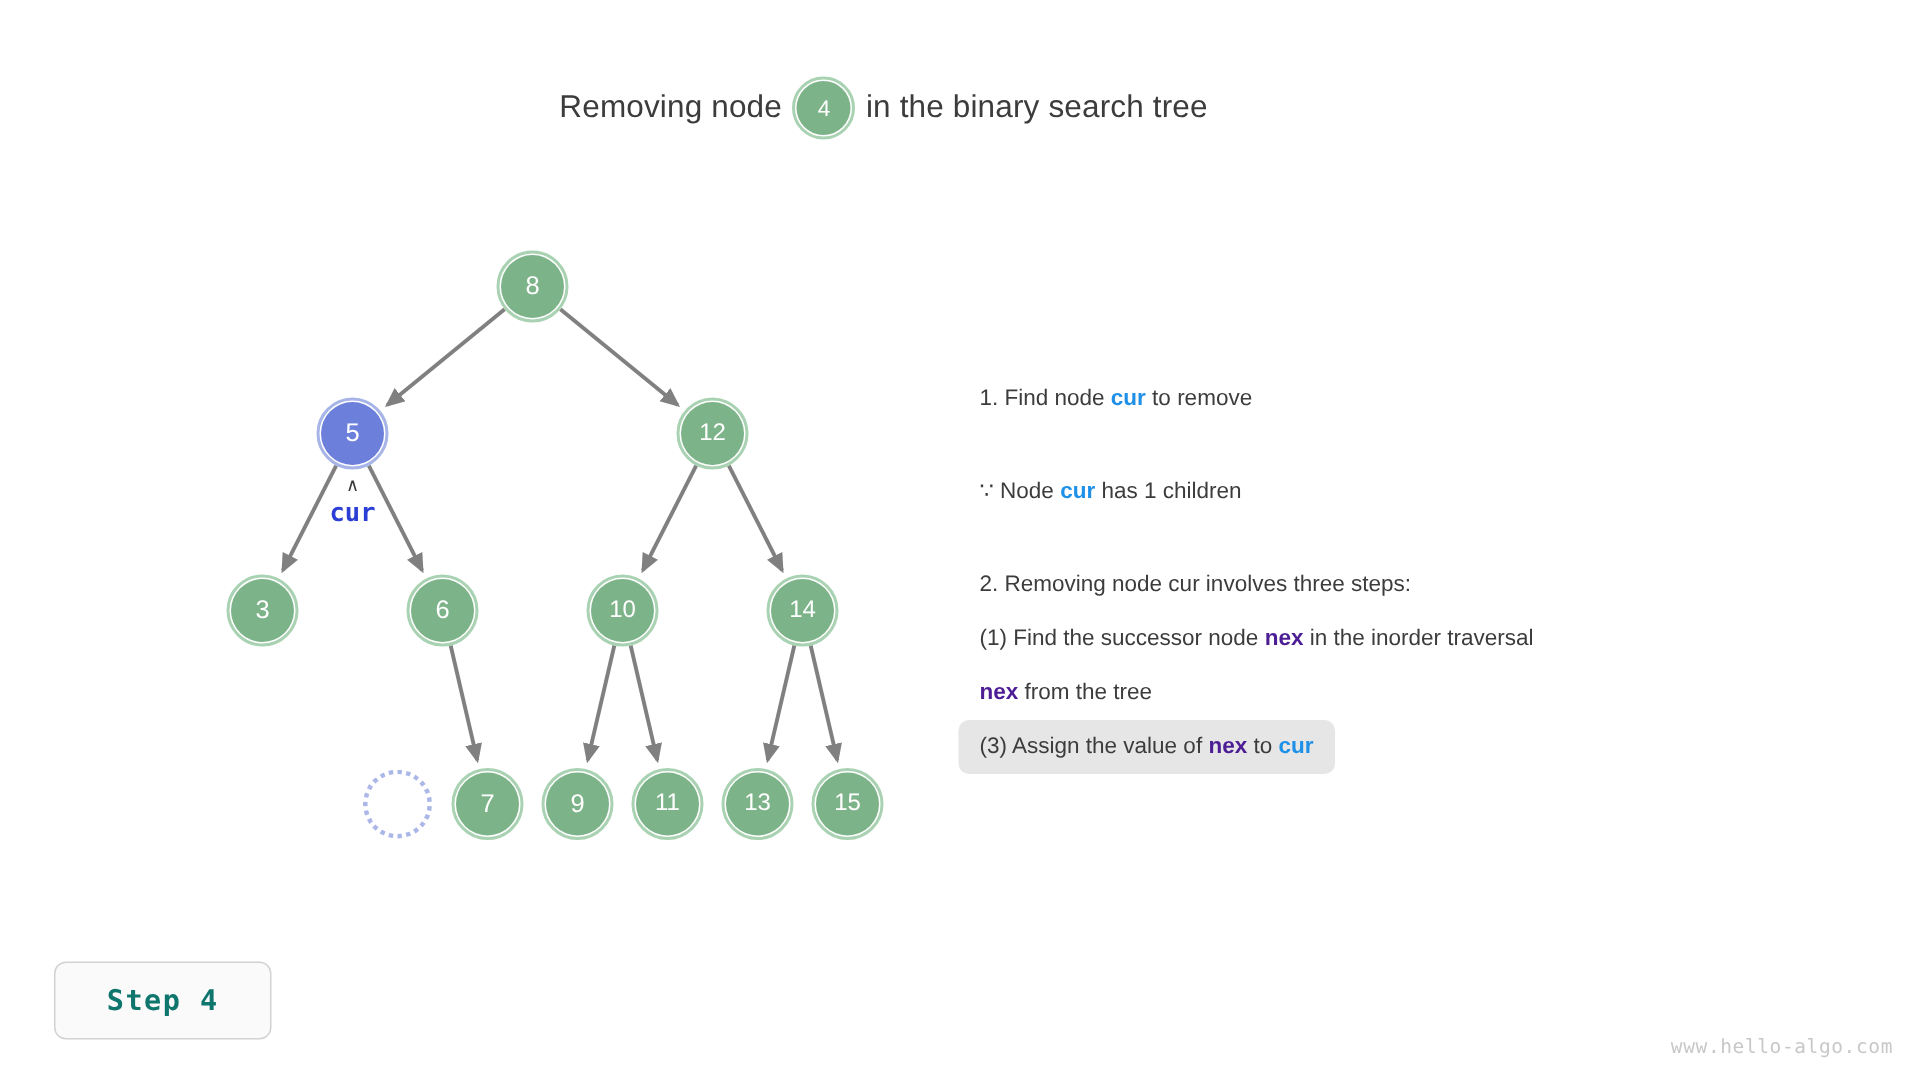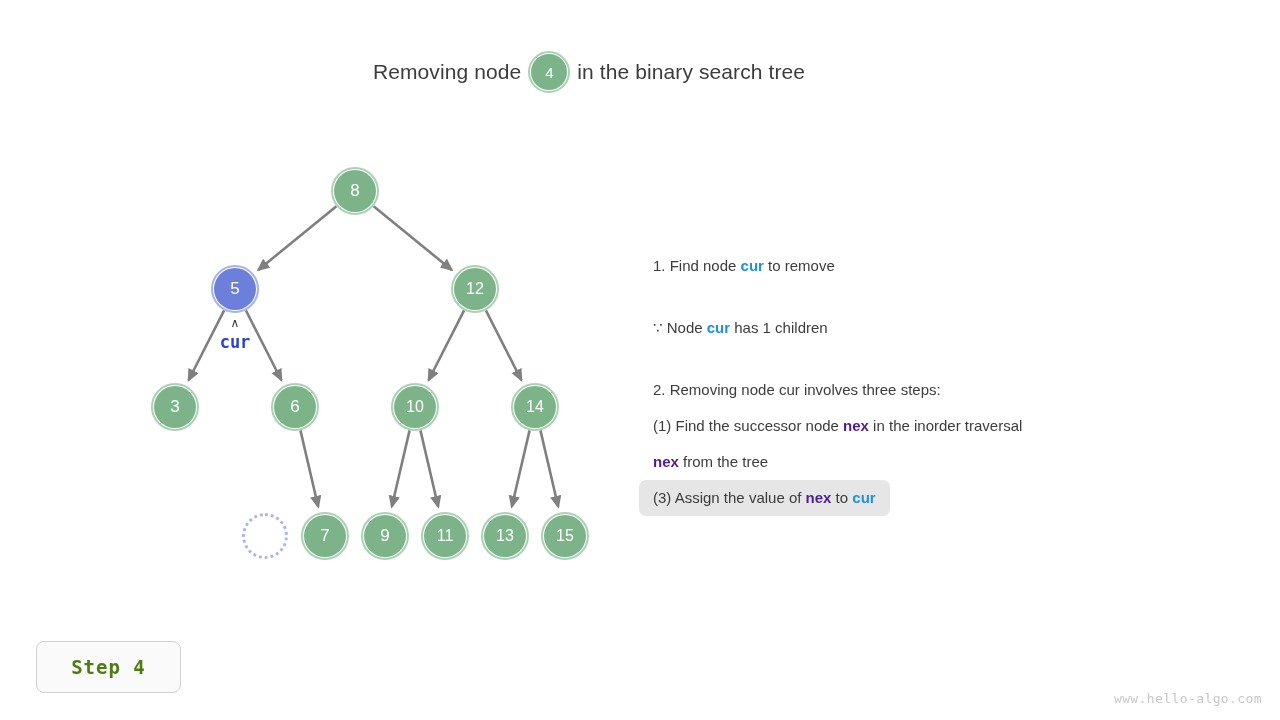--- a/index.html
+++ b/index.html
@@ -159,21 +159,21 @@
     height: 52px;
     border: 1.5px solid #d2d2d2;
     border-radius: 8px;
     background: #fafafa;
     display: flex;
     align-items: center;
     justify-content: center;
     font-family: "DejaVu Sans Mono", monospace;
     font-weight: bold;
     font-size: 19px;
-    color: #4d7c0f;
+    color: #0f766e;
     letter-spacing: 1px;
   }
 
   
   #watermark {
     position: absolute;
     right: 18px;
     bottom: 14px;
     font-family: "DejaVu Sans Mono", monospace;
     font-size: 13px;

